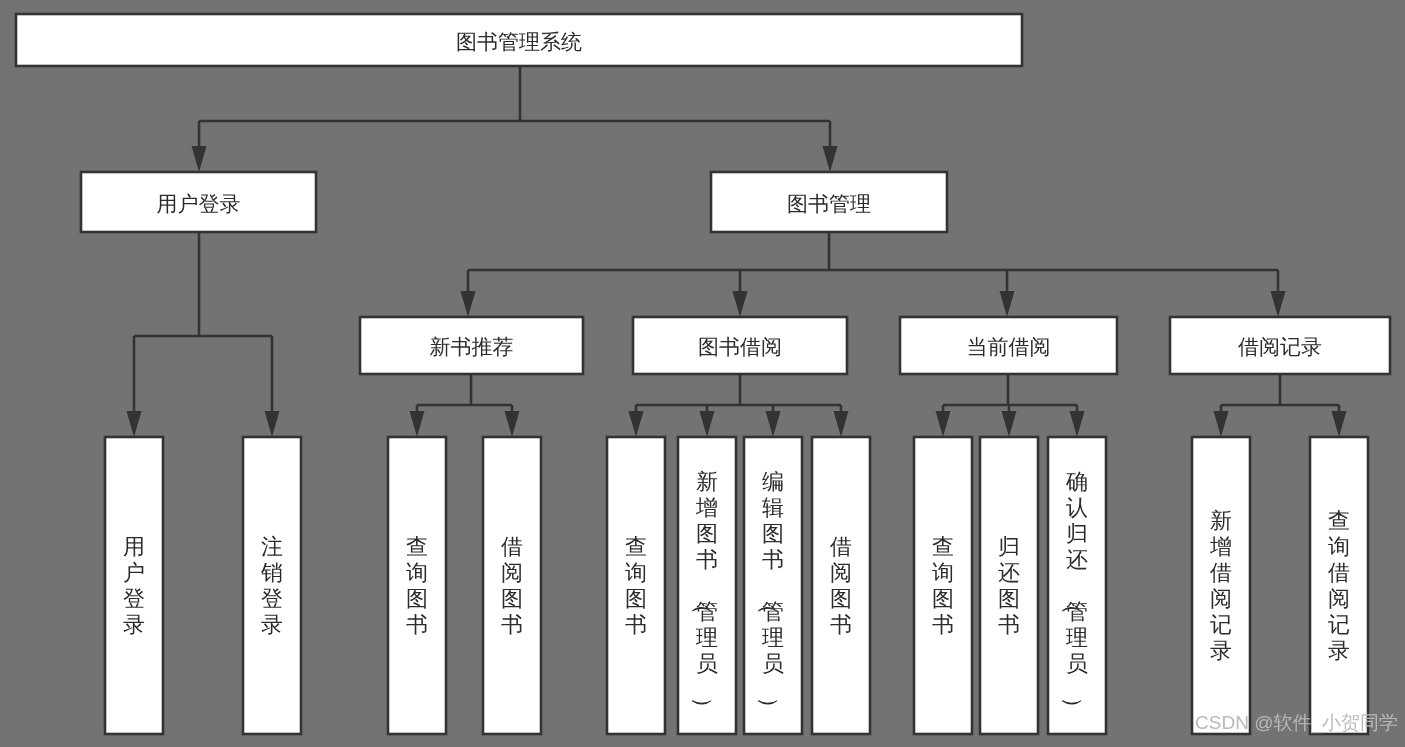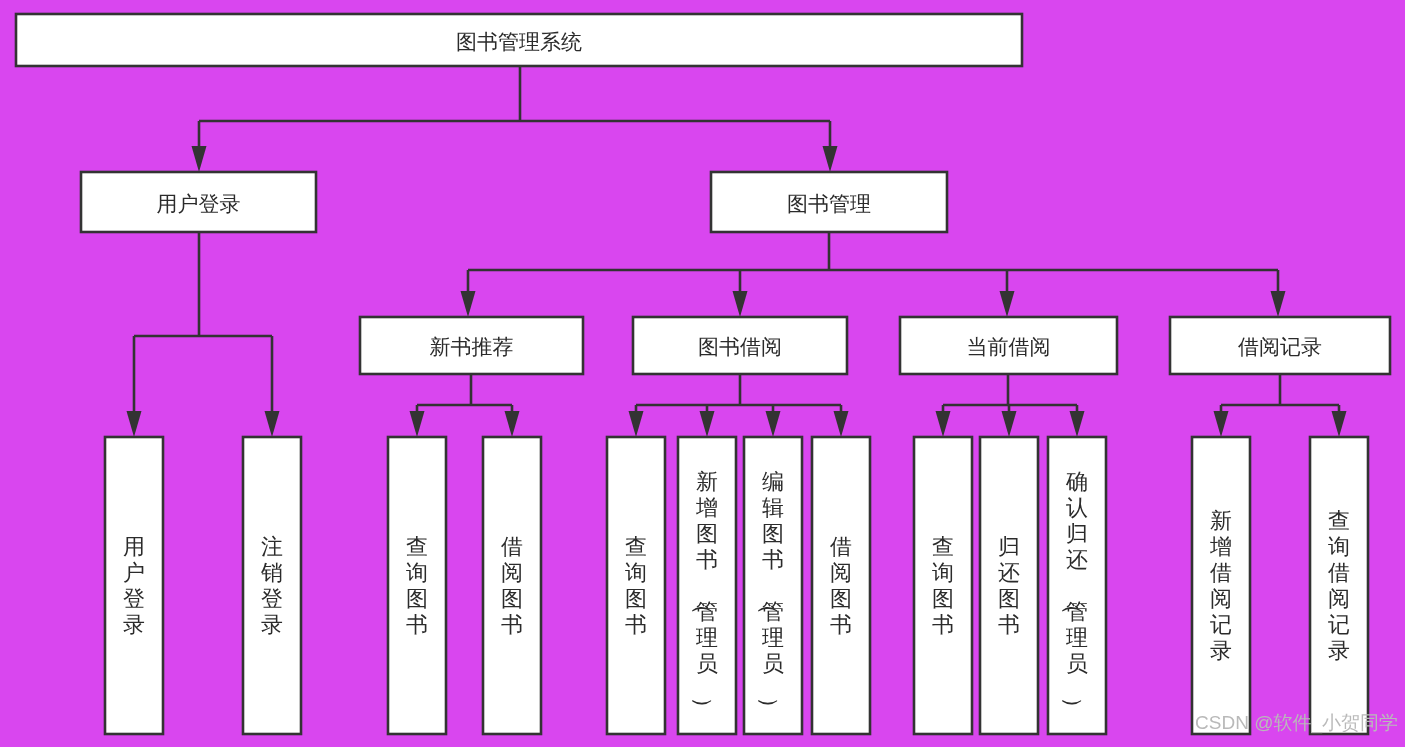--- a/index.html
+++ b/index.html
@@ -8,21 +8,21 @@
     padding: 0;
     background: #ffffff;
   }
   body {
     font-family: "Liberation Sans", "DejaVu Sans", sans-serif;
   }
   #diagram-root {
     position: relative;
     width: 1405px;
     height: 747px;
-    background: #d946ef;
+    background: #737373;
     overflow: hidden;
   }
   svg.diagram-canvas {
     position: absolute;
     top: 0;
     left: 0;
     width: 1405px;
     height: 747px;
     display: block;
   }

